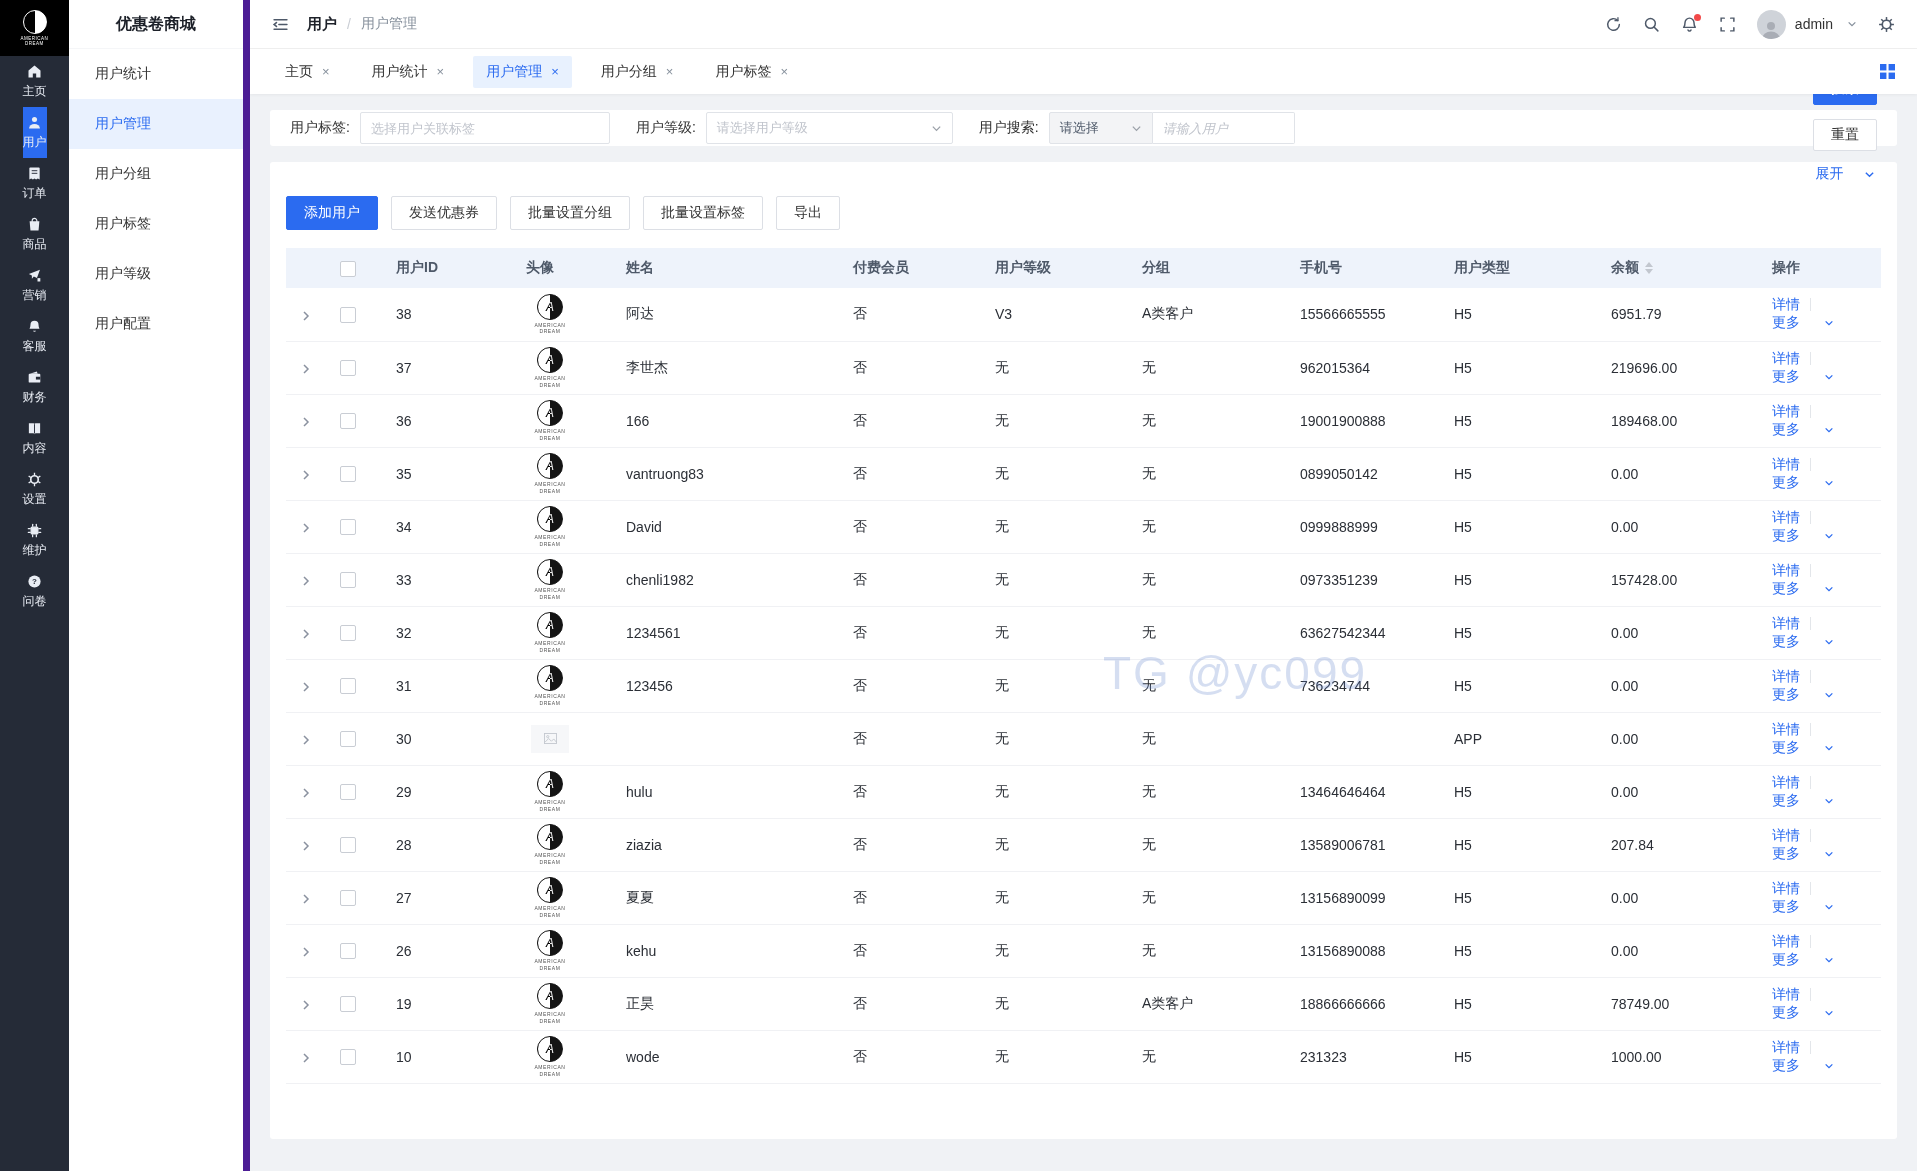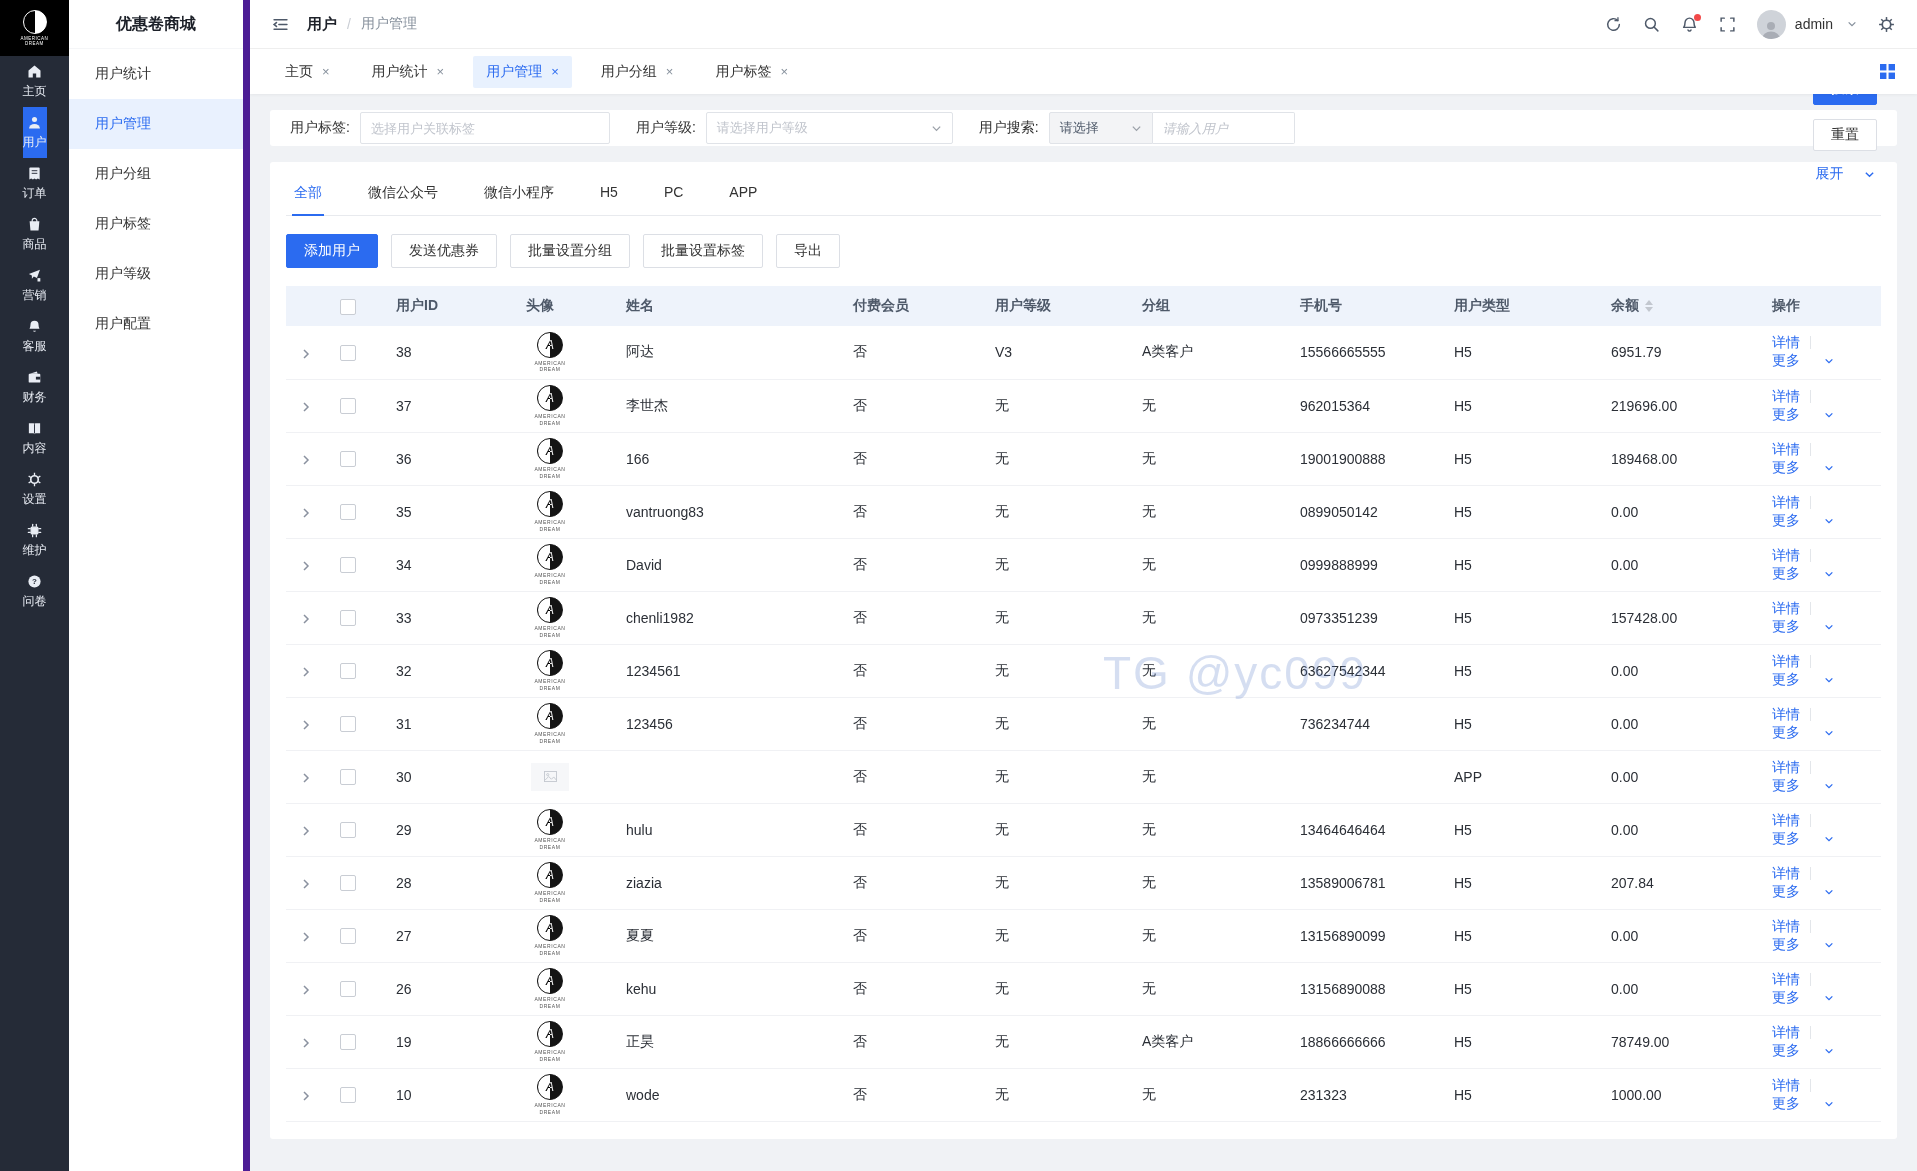--- a/index.html
+++ b/index.html
@@ -378,28 +378,20 @@
         <a class="link">
           <span>展开</span>
           <svg width="11" height="11" viewBox="0 0 12 12" fill="none" stroke="currentColor" stroke-width="1.5">
               <path d="M2 4l4 4 4-4"></path>
             </svg>
         </a>
       </div>
     </div>
 
     <div class="card table-card">
-      <div class="seg-tabs" id="seg-tabs">
-          <span class="seg active">全部</span>
-          <span class="seg">微信公众号</span>
-          <span class="seg">微信小程序</span>
-          <span class="seg">H5</span>
-          <span class="seg">PC</span>
-          <span class="seg">APP</span>
-        </div>
       <div class="action-bar" id="action-bar">
           <button class="btn btn-primary">添加用户</button>
           <button class="btn">发送优惠券</button>
           <button class="btn">批量设置分组</button>
           <button class="btn">批量设置标签</button>
           <button class="btn">导出</button>
         </div>
       <table>
         <colgroup id="cols">
             <col style="width: 40px;">

